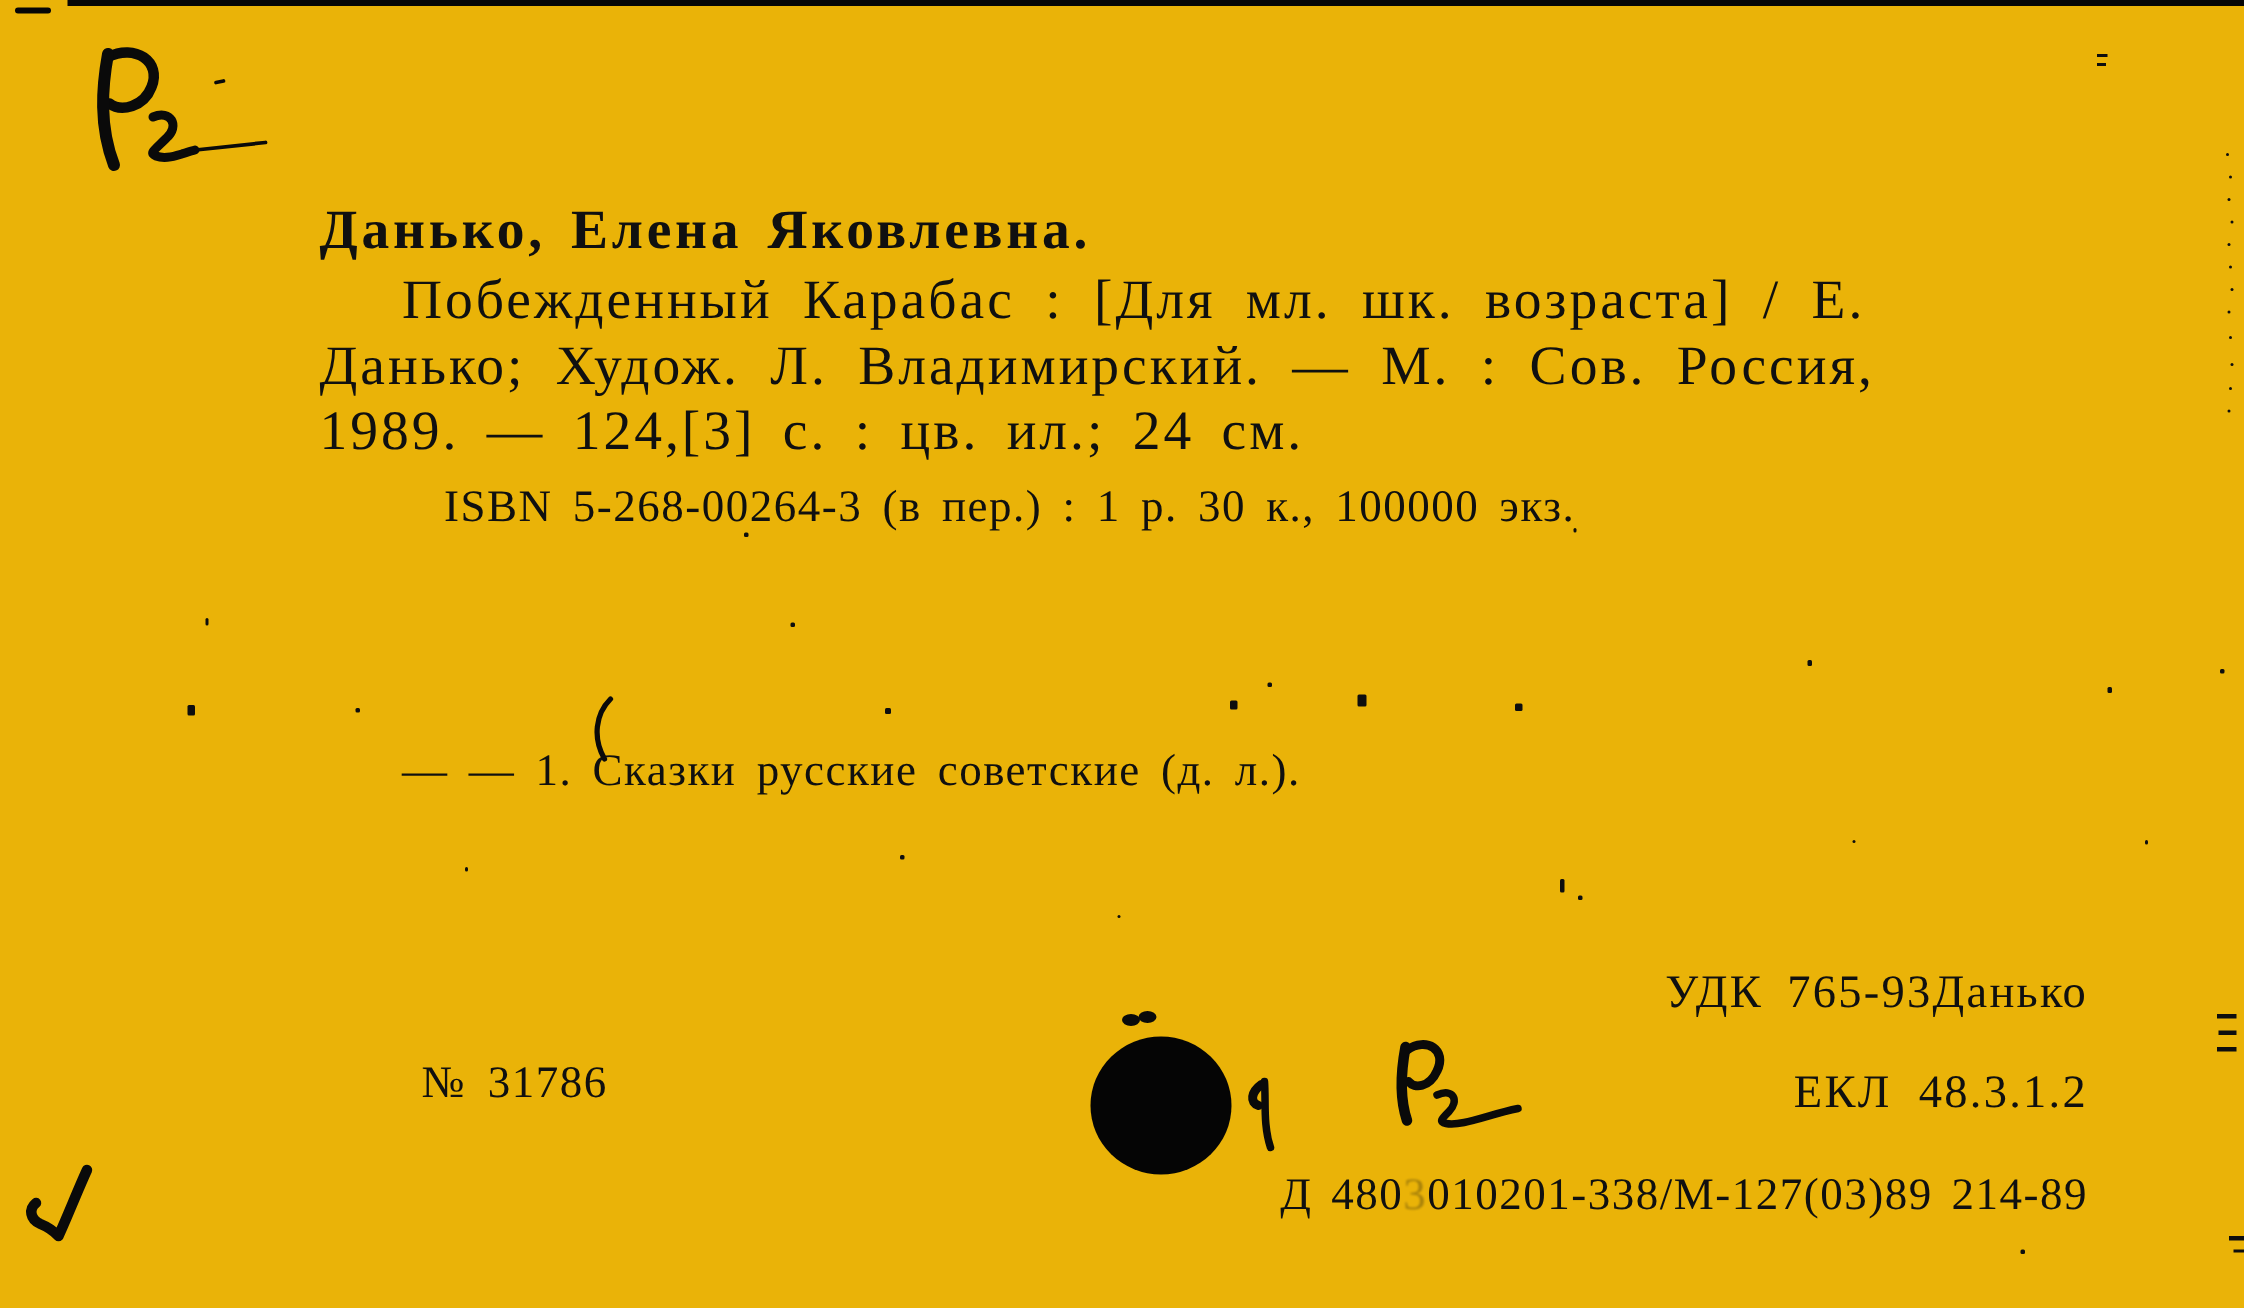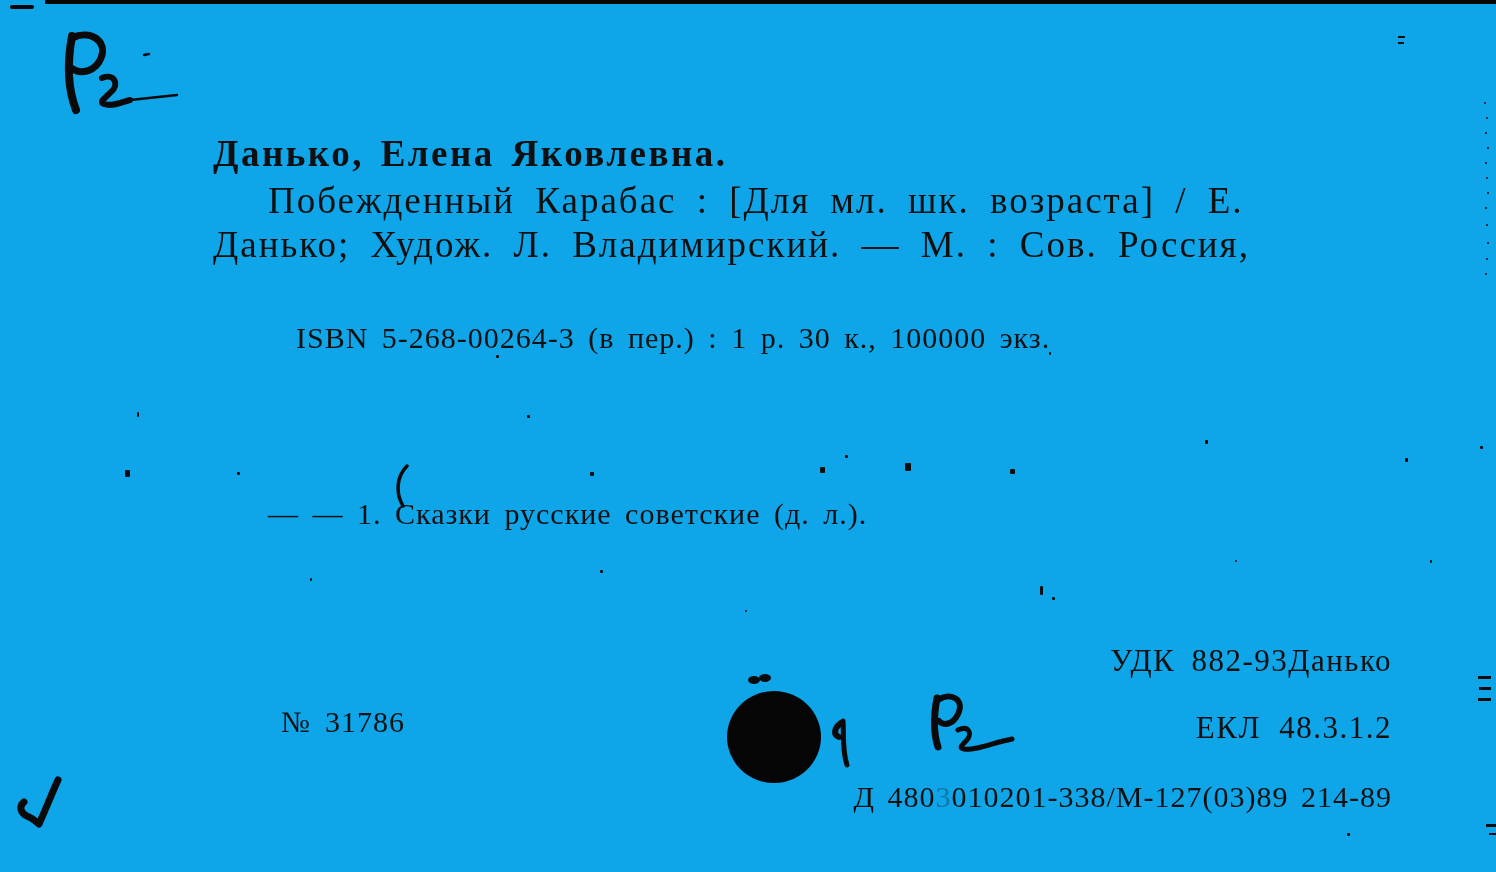--- a/index.html
+++ b/index.html
@@ -4,21 +4,21 @@
 <style>
   html, body {
     margin: 0;
     padding: 0;
     background: #ffffff;
   }
   .card {
     position: relative;
     width: 1496px;
     height: 872px;
-    background: #0ea5e9;
+    background: #eab308;
     overflow: hidden;
     font-family: "Liberation Serif", "DejaVu Serif", serif;
     color: #101010;
   }
   .txt {
     position: absolute;
     white-space: nowrap;
     color: #101010;
     -webkit-font-smoothing: antialiased;
   }
@@ -64,24 +64,25 @@
 <body>
 
 <div class="card">
 
   <div class="top-strip"></div>
   <div class="top-strip-blob"></div>
 
   <div class="txt author">Данько, Елена Яковлевна.</div>
   <div class="txt title-l1">Побежденный Карабас : [Для мл. шк. возраста] / Е.</div>
   <div class="txt title-l2">Данько; Худож. Л. Владимирский. — М. : Сов. Россия,</div>
+  <div class="txt title-l3">1989. — 124,[3] с. : цв. ил.; 24 см.</div>
   <div class="txt isbn">ISBN 5-268-00264-3 (в пер.) : 1 р. 30 к., 100000 экз.</div>
   <div class="txt subject">— — 1. Сказки русские советские (д. л.).</div>
 
-  <div class="txt udc">УДК 882-93Данько</div>
+  <div class="txt udc">УДК 765-93Данько</div>
   <div class="txt ekl">ЕКЛ 48.3.1.2</div>
   <div class="txt accession">№ 31786</div>
 
   <div class="txt code-line">
     <span>Д 480</span><span class="faint">3</span><span>010201-338/М-127(03)89 214-89</span>
   </div>
 
   <div class="stamp-dot"></div>
   <svg class="ink-blob" width="28" height="15" viewBox="0 0 28 15">
     <ellipse cx="8" cy="8" rx="6" ry="4" fill="#0a0a0a"></ellipse>

